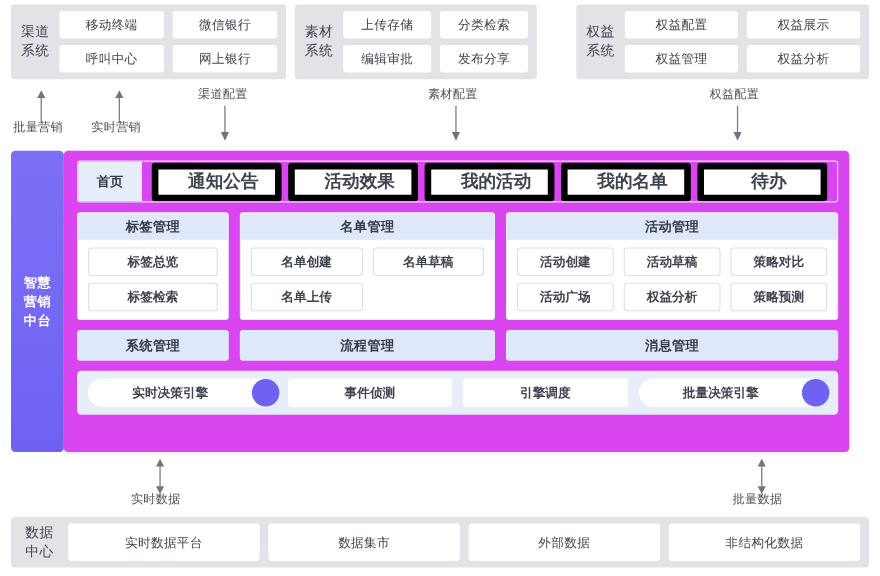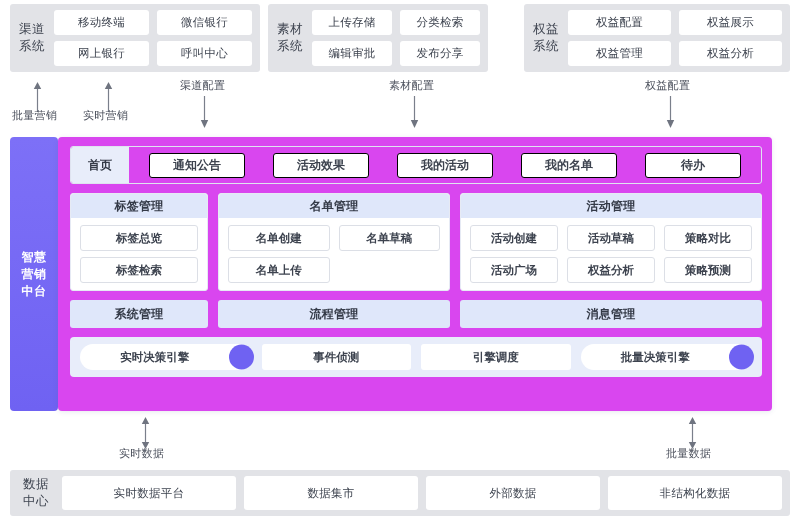--- a/index.html
+++ b/index.html
@@ -132,28 +132,29 @@
   #tab-strip .tabs-rest {
     flex: 1 1 auto;
     display: flex;
     align-items: center;
     justify-content: space-around;
     padding: 0 6px;
   }
   .tab-pill {
     min-width: 94px;
     height: 23px;
-    border: 1px solid #000000;
+    border: 6px solid #000000;
     border-radius: 3px;
     background: #fff;
     display: flex;
     align-items: center;
     justify-content: center;
-    font-size: 12px;
-    color: #3d434f;
+    font-size: 16px;
+    color: #3d434f;
+    padding-left: 12px;
   }
 
   
   .panel-row {
     display: flex;
     gap: 10px;
     margin-top: 9px;
   }
   .panel {
     background: #ffffff;
@@ -276,22 +277,22 @@
 <body>
 
 <div class="grayband" id="sec-channel" style="left:10px; top:4px; width:250px; height:68px;">
   <div class="band-label">
     <div>渠道</div>
     <div>系统</div>
   </div>
   <div class="band-grid">
     <div class="wbox">移动终端</div>
     <div class="wbox">微信银行</div>
+    <div class="wbox">呼叫中心</div>
     <div class="wbox">网上银行</div>
-    <div class="wbox">呼叫中心</div>
   </div>
 </div>
 
 <div class="grayband" id="sec-material" style="left:268px; top:4px; width:220px; height:68px;">
   <div class="band-label">
     <div>素材</div>
     <div>系统</div>
   </div>
   <div class="band-grid">
     <div class="wbox">上传存储</div>

